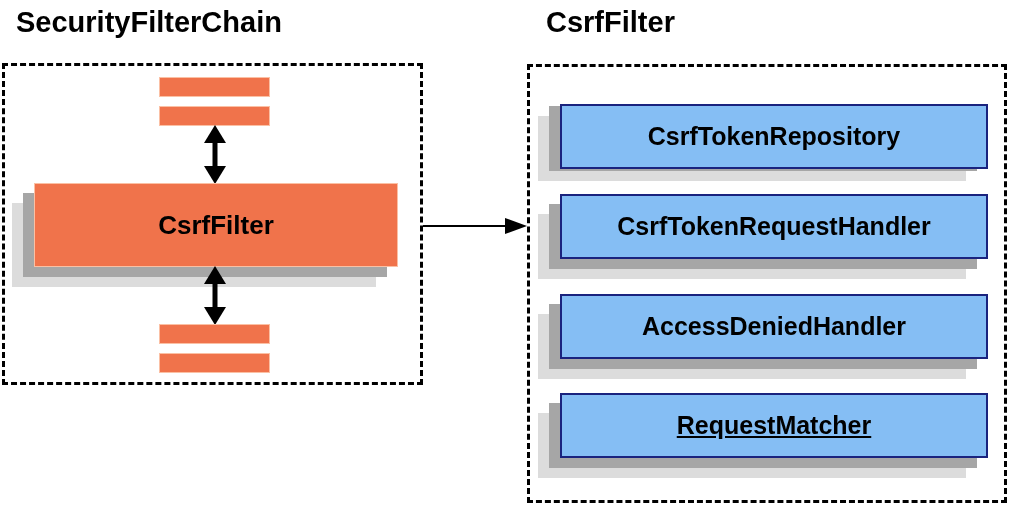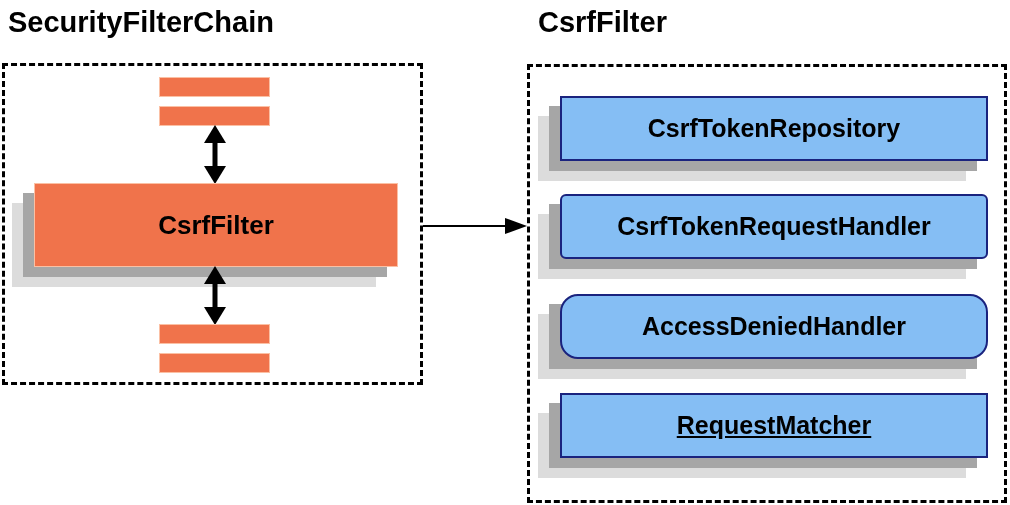--- a/index.html
+++ b/index.html
@@ -10,20 +10,21 @@
     font-family:"Liberation Sans","DejaVu Sans",sans-serif;
     overflow:hidden;
   }
   .panel-title{
     position:absolute;
     font-size:29px;
     font-weight:bold;
     color:#000;
     letter-spacing:0px;
     white-space:nowrap;
+    margin-left:8px;
   }
   .dashed-box{
     position:absolute;
     border:3px dashed #000;
     box-sizing:border-box;
     background:transparent;
   }
   .orange-bar{
     position:absolute;
     left:159px;width:111px;height:20px;
@@ -97,33 +98,33 @@
 
   <svg class="arrow" style="left:423px;top:217px;" width="104" height="18" viewBox="0 0 104 18">
     <line x1="0" y1="9" x2="84" y2="9" stroke="#000" stroke-width="2"></line>
     <polygon points="104,9 82,1 82,17" fill="#000"></polygon>
   </svg>
 
   <div class="dashed-box" style="left:527px;top:64px;width:480px;height:439px;"></div>
 
   <div class="shadow-light" style="left:538px;top:116px;width:428px;height:65px;"></div>
   <div class="shadow-mid" style="left:549px;top:106px;width:428px;height:65px;"></div>
-  <div class="blue-box" style="top:96px;">
+  <div class="blue-box" style="top:104px;">
     <span>CsrfTokenRepository</span>
   </div>
 
   <div class="shadow-light" style="left:538px;top:214px;width:428px;height:65px;"></div>
   <div class="shadow-mid" style="left:549px;top:204px;width:428px;height:65px;"></div>
-  <div class="blue-box" style="top:194px;border-radius:6px;">
+  <div class="blue-box" style="top:194px;">
     <span>CsrfTokenRequestHandler</span>
   </div>
 
   <div class="shadow-light" style="left:538px;top:314px;width:428px;height:65px;"></div>
   <div class="shadow-mid" style="left:549px;top:304px;width:428px;height:65px;"></div>
-  <div class="blue-box" style="top:294px;border-radius:18px;">
+  <div class="blue-box" style="top:294px;">
     <span>AccessDeniedHandler</span>
   </div>
 
   <div class="shadow-light" style="left:538px;top:413px;width:428px;height:65px;"></div>
   <div class="shadow-mid" style="left:549px;top:403px;width:428px;height:65px;"></div>
   <div class="blue-box" style="top:393px;text-decoration:underline;">
     <span>RequestMatcher</span>
   </div>
 
 </div>

